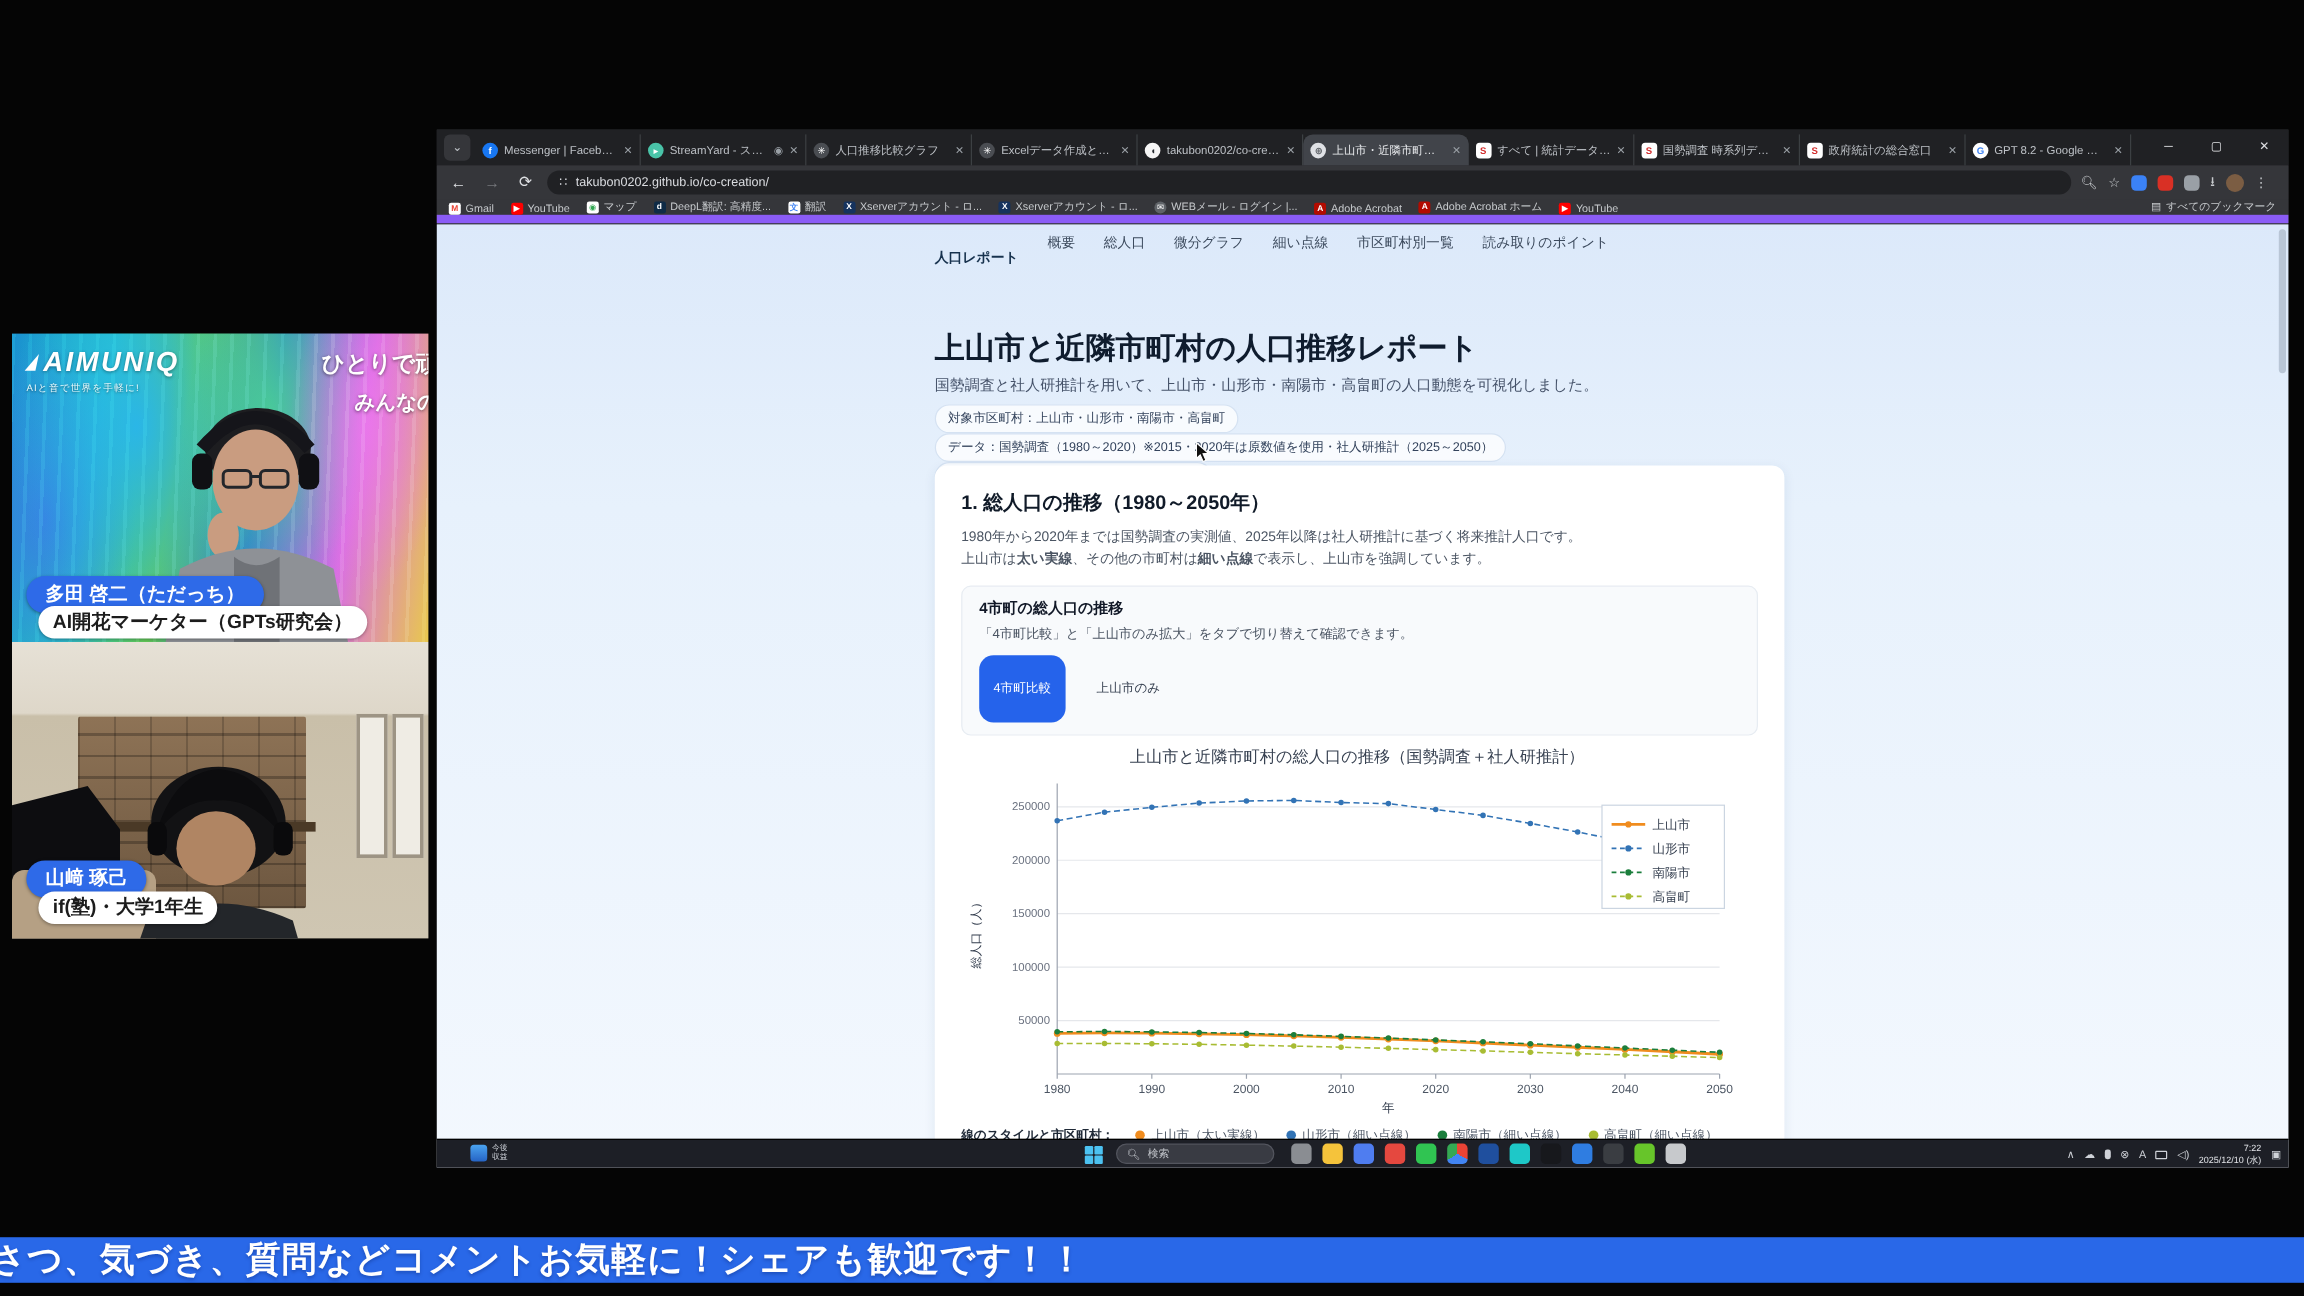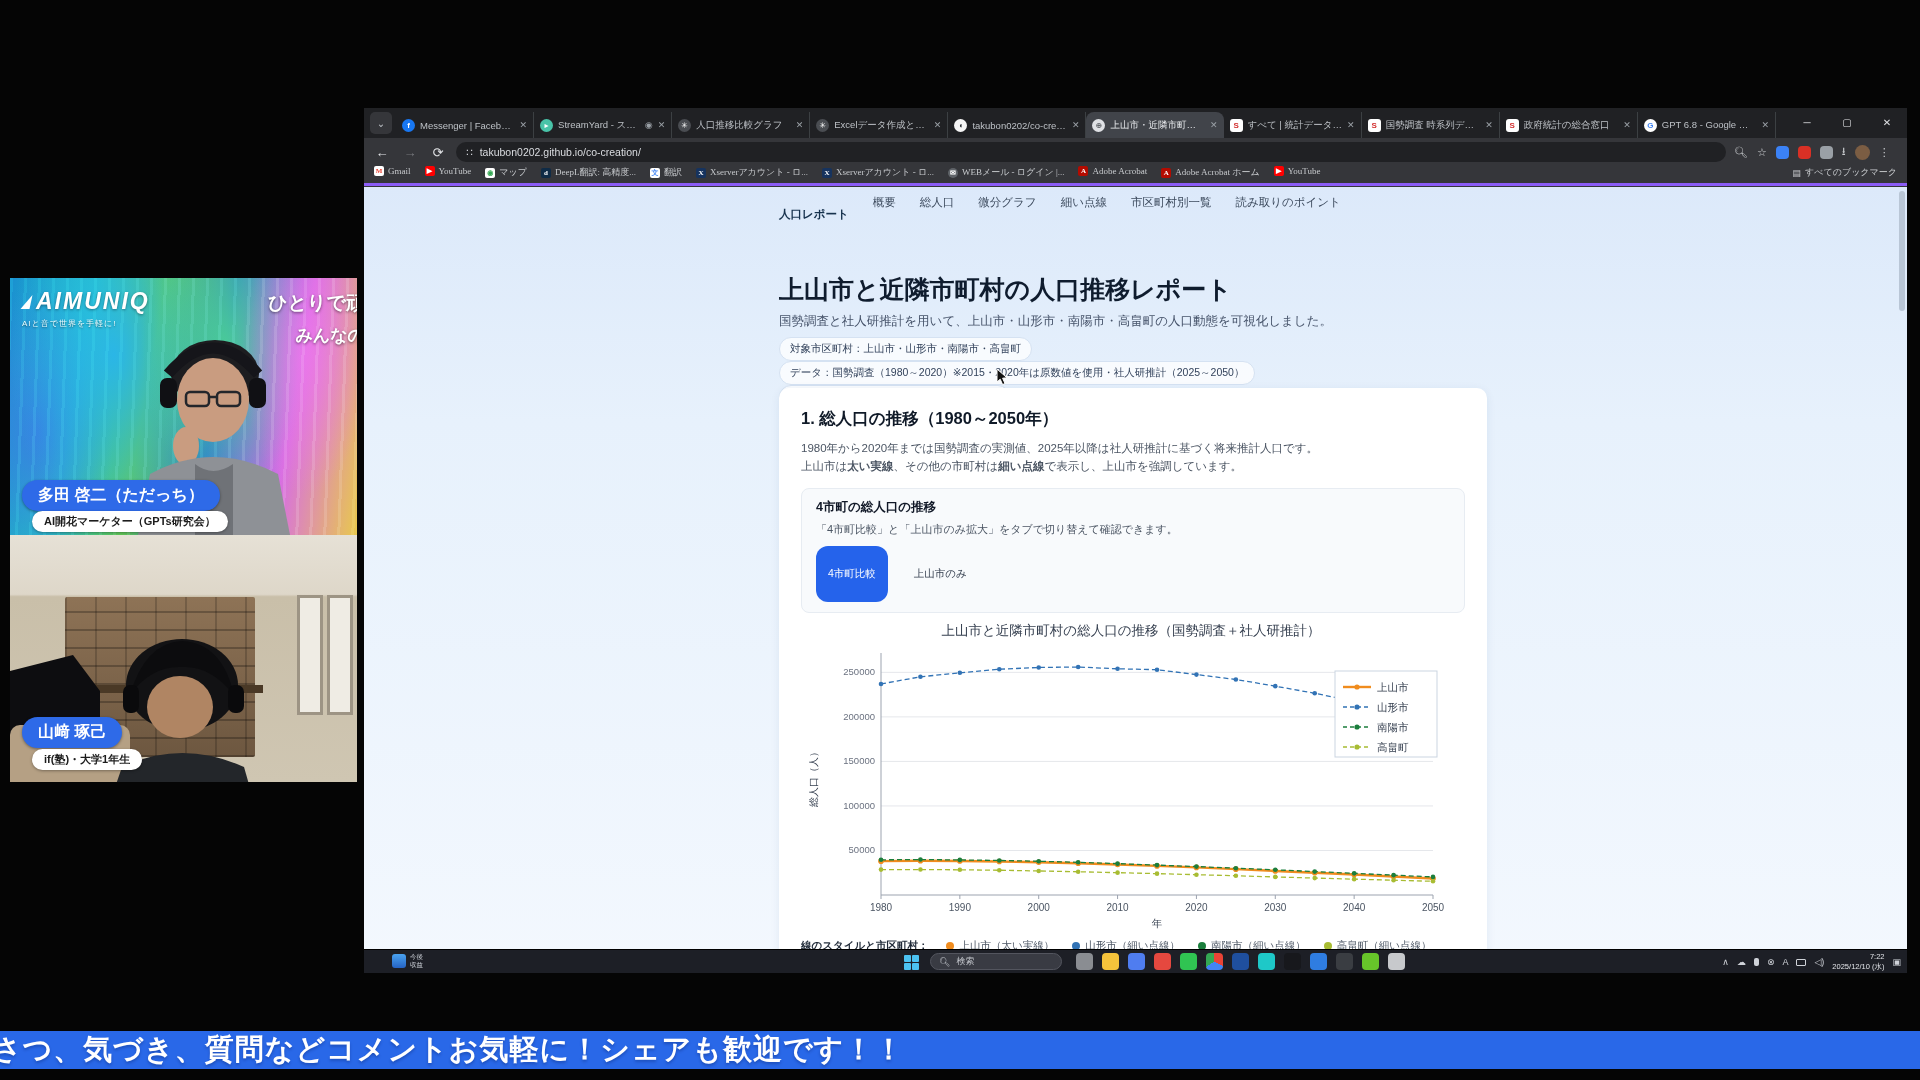--- a/index.html
+++ b/index.html
@@ -20,21 +20,21 @@
   #cam2 { top:535px; height:247px; background:linear-gradient(#e6e1d6 0%,#ded7c9 24%,#c9bfa9 25%,#cfc6b2 100%); }
   .cam-person { position:absolute; inset:0; }
   .brand-wrap { position:absolute; top:10px; left:12px; color:#fff; }
   .brand { font-size:23px; font-weight:bold; font-style:italic; letter-spacing:2px; text-shadow:0 1px 3px rgba(0,0,0,.4); }
   .brand-mark { display:inline-block; width:0; height:0; border-left:9px solid transparent; border-bottom:14px solid #fff; margin-right:5px; transform:skewX(-12deg); }
   .brand-tag { font-size:8px; letter-spacing:1px; margin-top:3px; color:#eafcff; text-shadow:0 1px 2px rgba(0,0,0,.5); }
   .cam1-right { position:absolute; right:-8px; top:12px; text-align:right; color:#fff; font-weight:bold; text-shadow:0 1px 3px rgba(0,0,0,.55); }
   .cam1-right .l1 { font-size:19px; }
   .cam1-right .l2 { font-size:17px; margin-top:8px; }
   .name-pill { position:absolute; background:#2e6ae8; color:#fff; font-weight:bold; border-radius:18px; padding:5px 16px; font-size:16px; white-space:nowrap; box-shadow:0 1px 3px rgba(0,0,0,.4); }
-  .role-pill { position:absolute; background:#fff; color:#1c1c1c; font-weight:bold; border-radius:14px; padding:3px 12px; font-size:11px; white-space:nowrap; box-shadow:0 1px 3px rgba(0,0,0,.35); }
+  .role-pill { position:absolute; background:#fff; color:#1c1c1c; font-weight:bold; border-radius:14px; padding:3px 12px; font-size:16px; white-space:nowrap; box-shadow:0 1px 3px rgba(0,0,0,.35); }
 
   
   .c2-stone { position:absolute; left:55px; top:62px; width:190px; height:160px;
      background:linear-gradient(#8e7356,#6d5740), repeating-linear-gradient(0deg, rgba(0,0,0,.25) 0 2px, transparent 2px 18px), repeating-linear-gradient(90deg, rgba(0,0,0,.18) 0 2px, transparent 2px 30px);
      background-blend-mode:multiply; border-radius:2px; }
   .c2-mantel { position:absolute; left:48px; top:150px; width:205px; height:8px; background:#4a3926; }
   .c2-piano { position:absolute; left:0; top:120px; width:90px; height:80px; background:#0d0d10; clip-path:polygon(0 20%,70% 0,100% 45%,100% 100%,0 100%); }
   .c2-couch { position:absolute; left:0; top:190px; width:120px; height:77px; background:#b5a084; border-radius:10px 10px 0 0; }
   .c2-window { position:absolute; top:60px; width:26px; height:120px; background:#efece4; border:3px solid #9d9484; }
   .c2-w1 { right:34px; } .c2-w2 { right:4px; }
@@ -53,21 +53,21 @@
   .winctl span { width:40px; display:flex; align-items:center; justify-content:center; color:#dfe1e4; font-size:10px; }
 
   #toolbar { position:absolute; top:30px; left:0; right:0; height:28px; background:#35363a; display:flex; align-items:center; padding:0 8px; gap:8px; }
   .navbtn { color:#dfe1e4; font-size:13px; width:20px; text-align:center; }
   .navbtn.dim { color:#76787c; }
   #addressbar { flex:1; height:20px; background:#202124; border-radius:10px; display:flex; align-items:center; padding:0 10px; gap:7px; color:#dadce0; font-size:10.5px; max-width:1270px; }
   #addr-right { display:flex; align-items:center; gap:9px; color:#c7cacd; font-size:11px; }
   .ext-dot { width:13px; height:13px; border-radius:4px; display:inline-block; }
   #profile-avatar { width:15px; height:15px; border-radius:50%; background:#7b5d43; }
 
-  #bookmarksbar { position:absolute; top:58px; left:0; right:0; height:20px; background:#35363a; border-bottom:3px solid #8b5cf6; display:flex; align-items:flex-start; padding:0 10px; gap:14px;font-family:Liberation Serif, serif; }
+  #bookmarksbar { position:absolute; top:58px; left:0; right:0; height:20px; background:#35363a; border-bottom:7px solid #8b5cf6; display:flex; align-items:flex-end; padding:0 10px; gap:14px; }
   .bm { display:flex; align-items:center; gap:4px; color:#c7cacd; font-size:9px; white-space:nowrap; }
   .bm .bfav { width:10px; height:10px; border-radius:2px; display:flex; align-items:center; justify-content:center; font-size:7px; font-weight:bold; flex:none; }
   #bm-right { margin-left:auto; display:flex; align-items:center; gap:4px; color:#c7cacd; font-size:9px; }
 
   #content { position:absolute; top:79px; left:0; right:0; bottom:0; background:linear-gradient(#dce9fa 0%, #e7f1fc 30%, #f3f8fe 100%); overflow:hidden; }
   #pagenav { position:absolute; top:8px; left:415px; display:flex; gap:24px; font-size:11.5px; color:#3c4a5d; }
   #pagenav .pn-brand { font-weight:bold; color:#17324e;margin-top:12px; }
   #page-title { position:absolute; top:86px; left:415px; font-size:25px; font-weight:bold; color:#0f1c2e; }
   #page-sub { position:absolute; top:126px; left:415px; font-size:12.5px; color:#46536a; }
   #chips { position:absolute; top:150px; left:415px; width:640px; display:flex; flex-wrap:wrap; gap:0 10px; }
@@ -210,21 +210,21 @@
             <span class="t-title">国勢調査 時系列データ 男女</span>
             <span class="t-close">✕</span>
           </div>
           <div class="tab">
             <span class="fav" style="background: rgb(255, 255, 255); color: rgb(211, 47, 47); border-radius: 3px;">S</span>
             <span class="t-title">政府統計の総合窓口</span>
             <span class="t-close">✕</span>
           </div>
           <div class="tab">
             <span class="fav" style="background: rgb(255, 255, 255); color: rgb(66, 133, 244); border-radius: 50%;">G</span>
-            <span class="t-title">GPT 6.8 - Google 検索</span>
+            <span class="t-title">GPT 8.2 - Google 検索</span>
             <span class="t-close">✕</span>
           </div>
         </div>
       <div class="winctl">
         <span>─</span>
         <span>▢</span>
         <span id="win-close">✕</span>
       </div>
     </div>
     <div id="toolbar">

